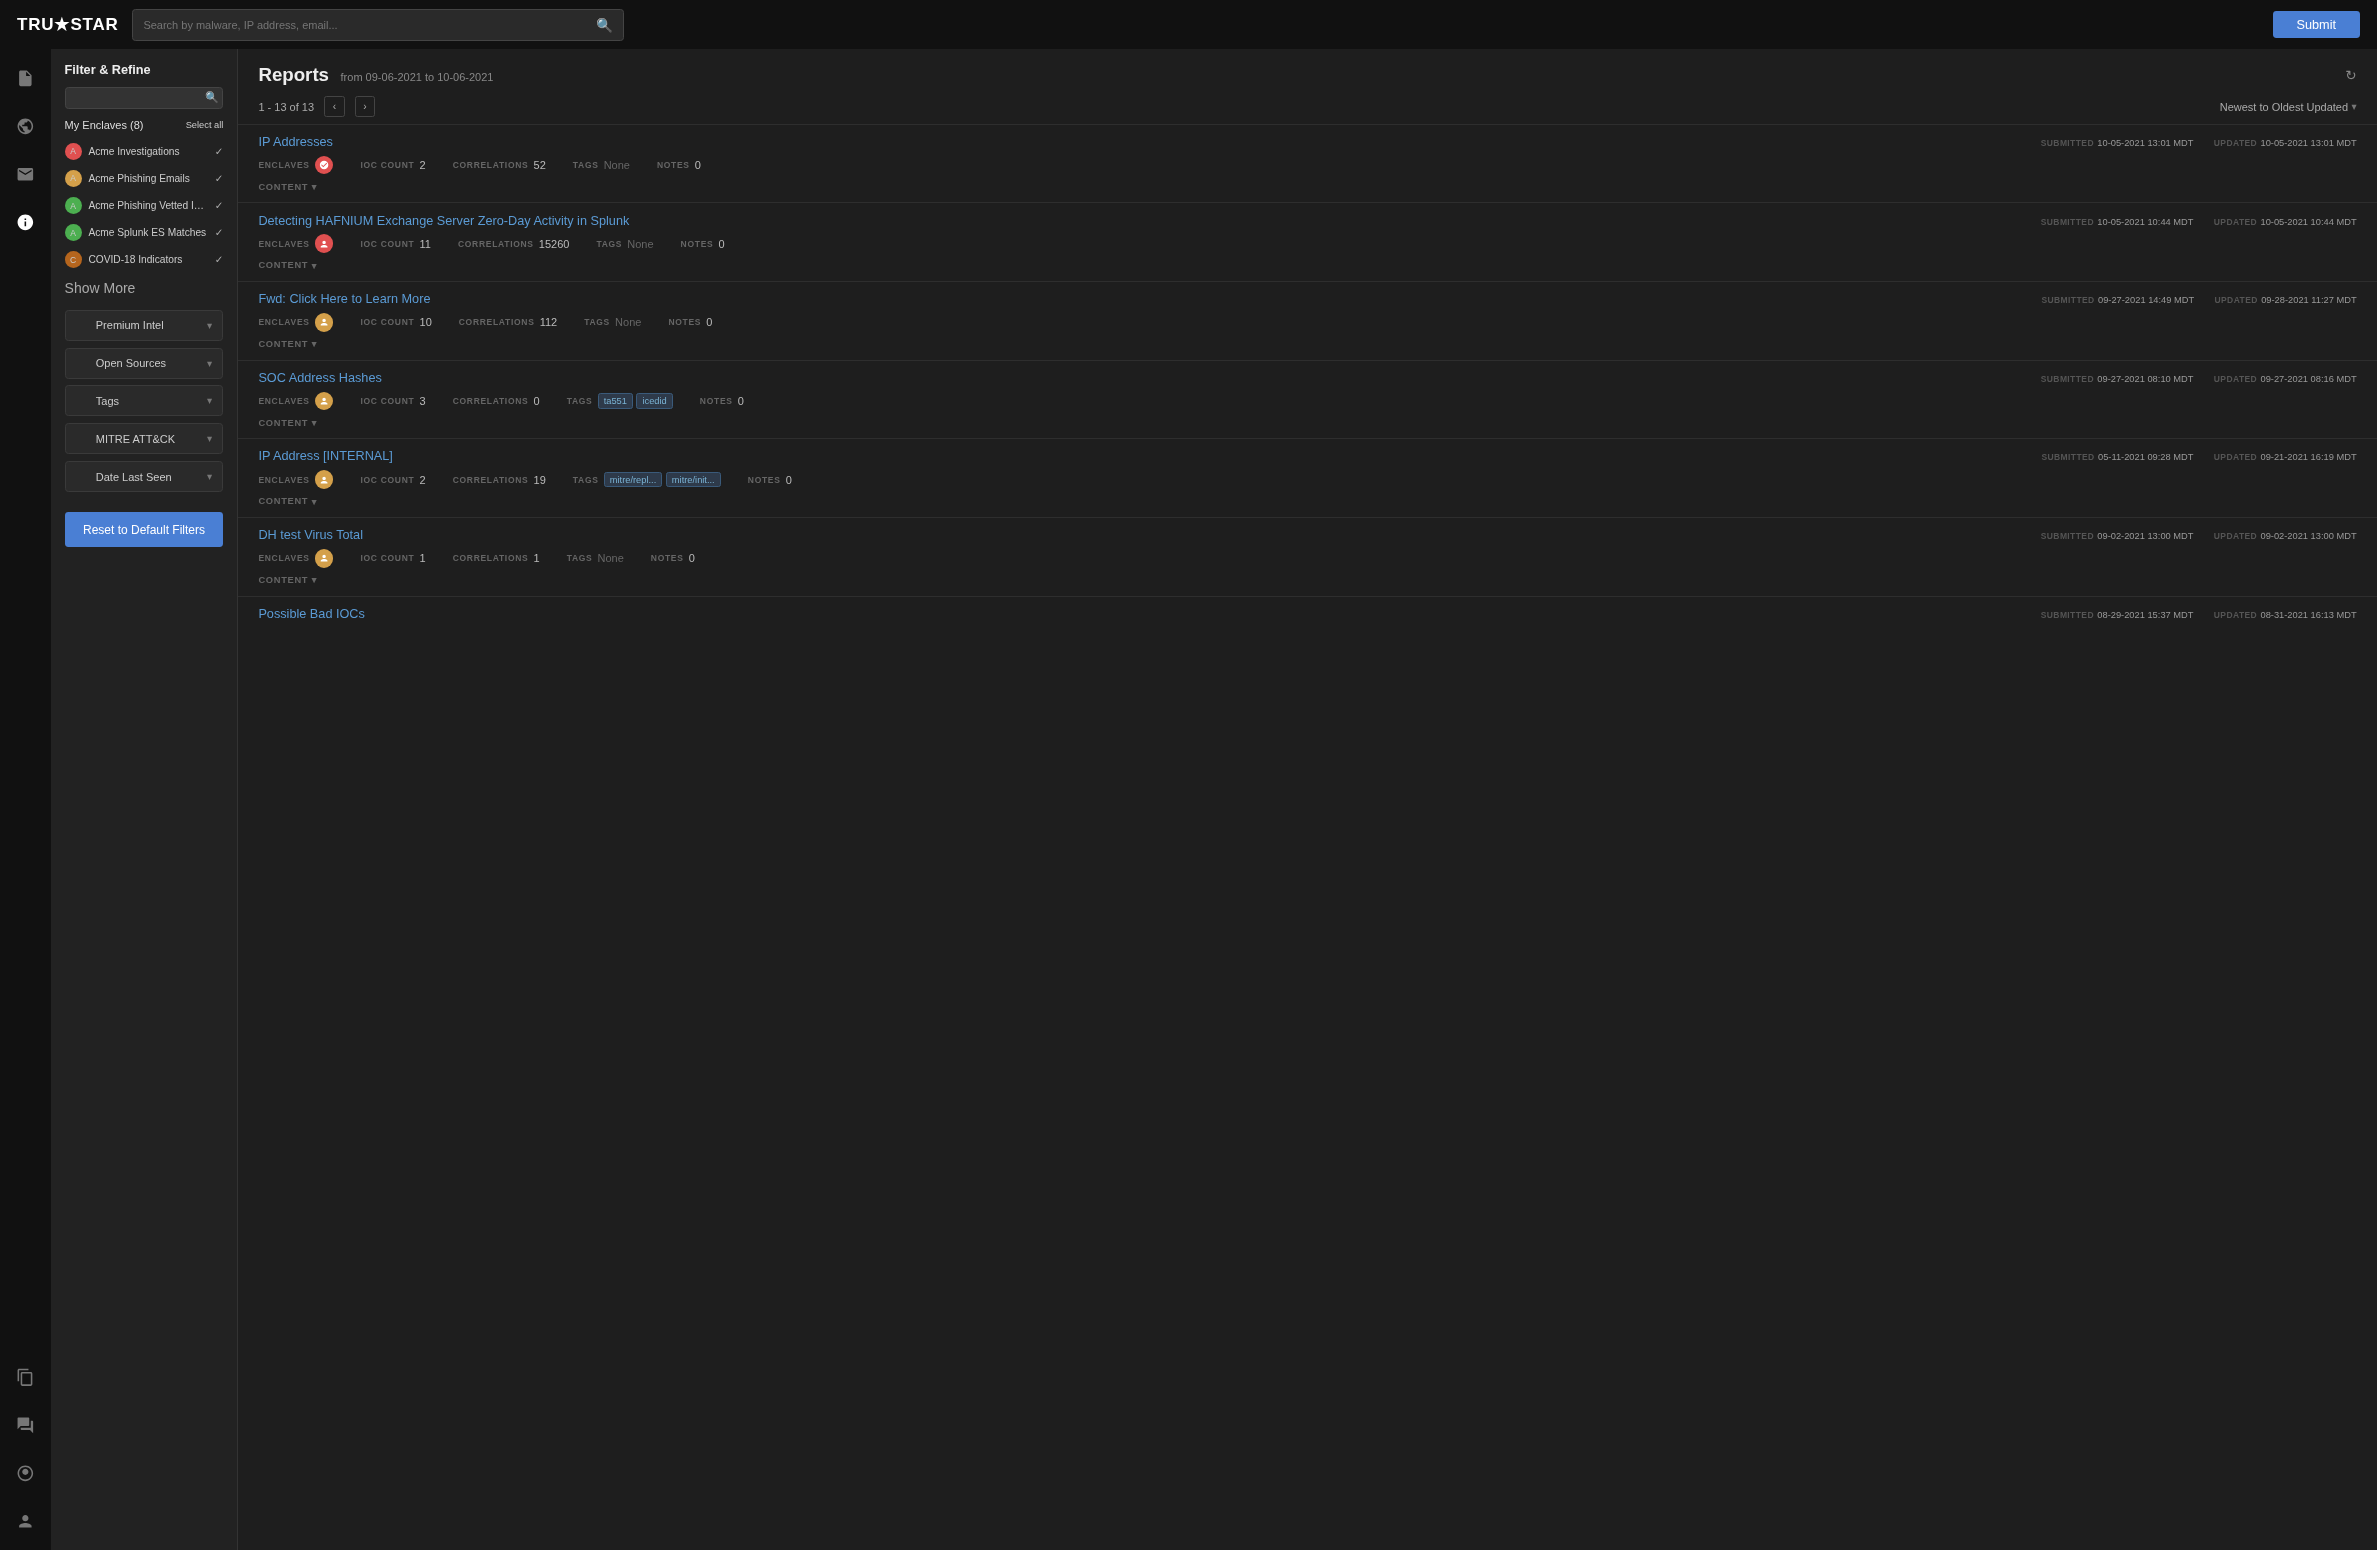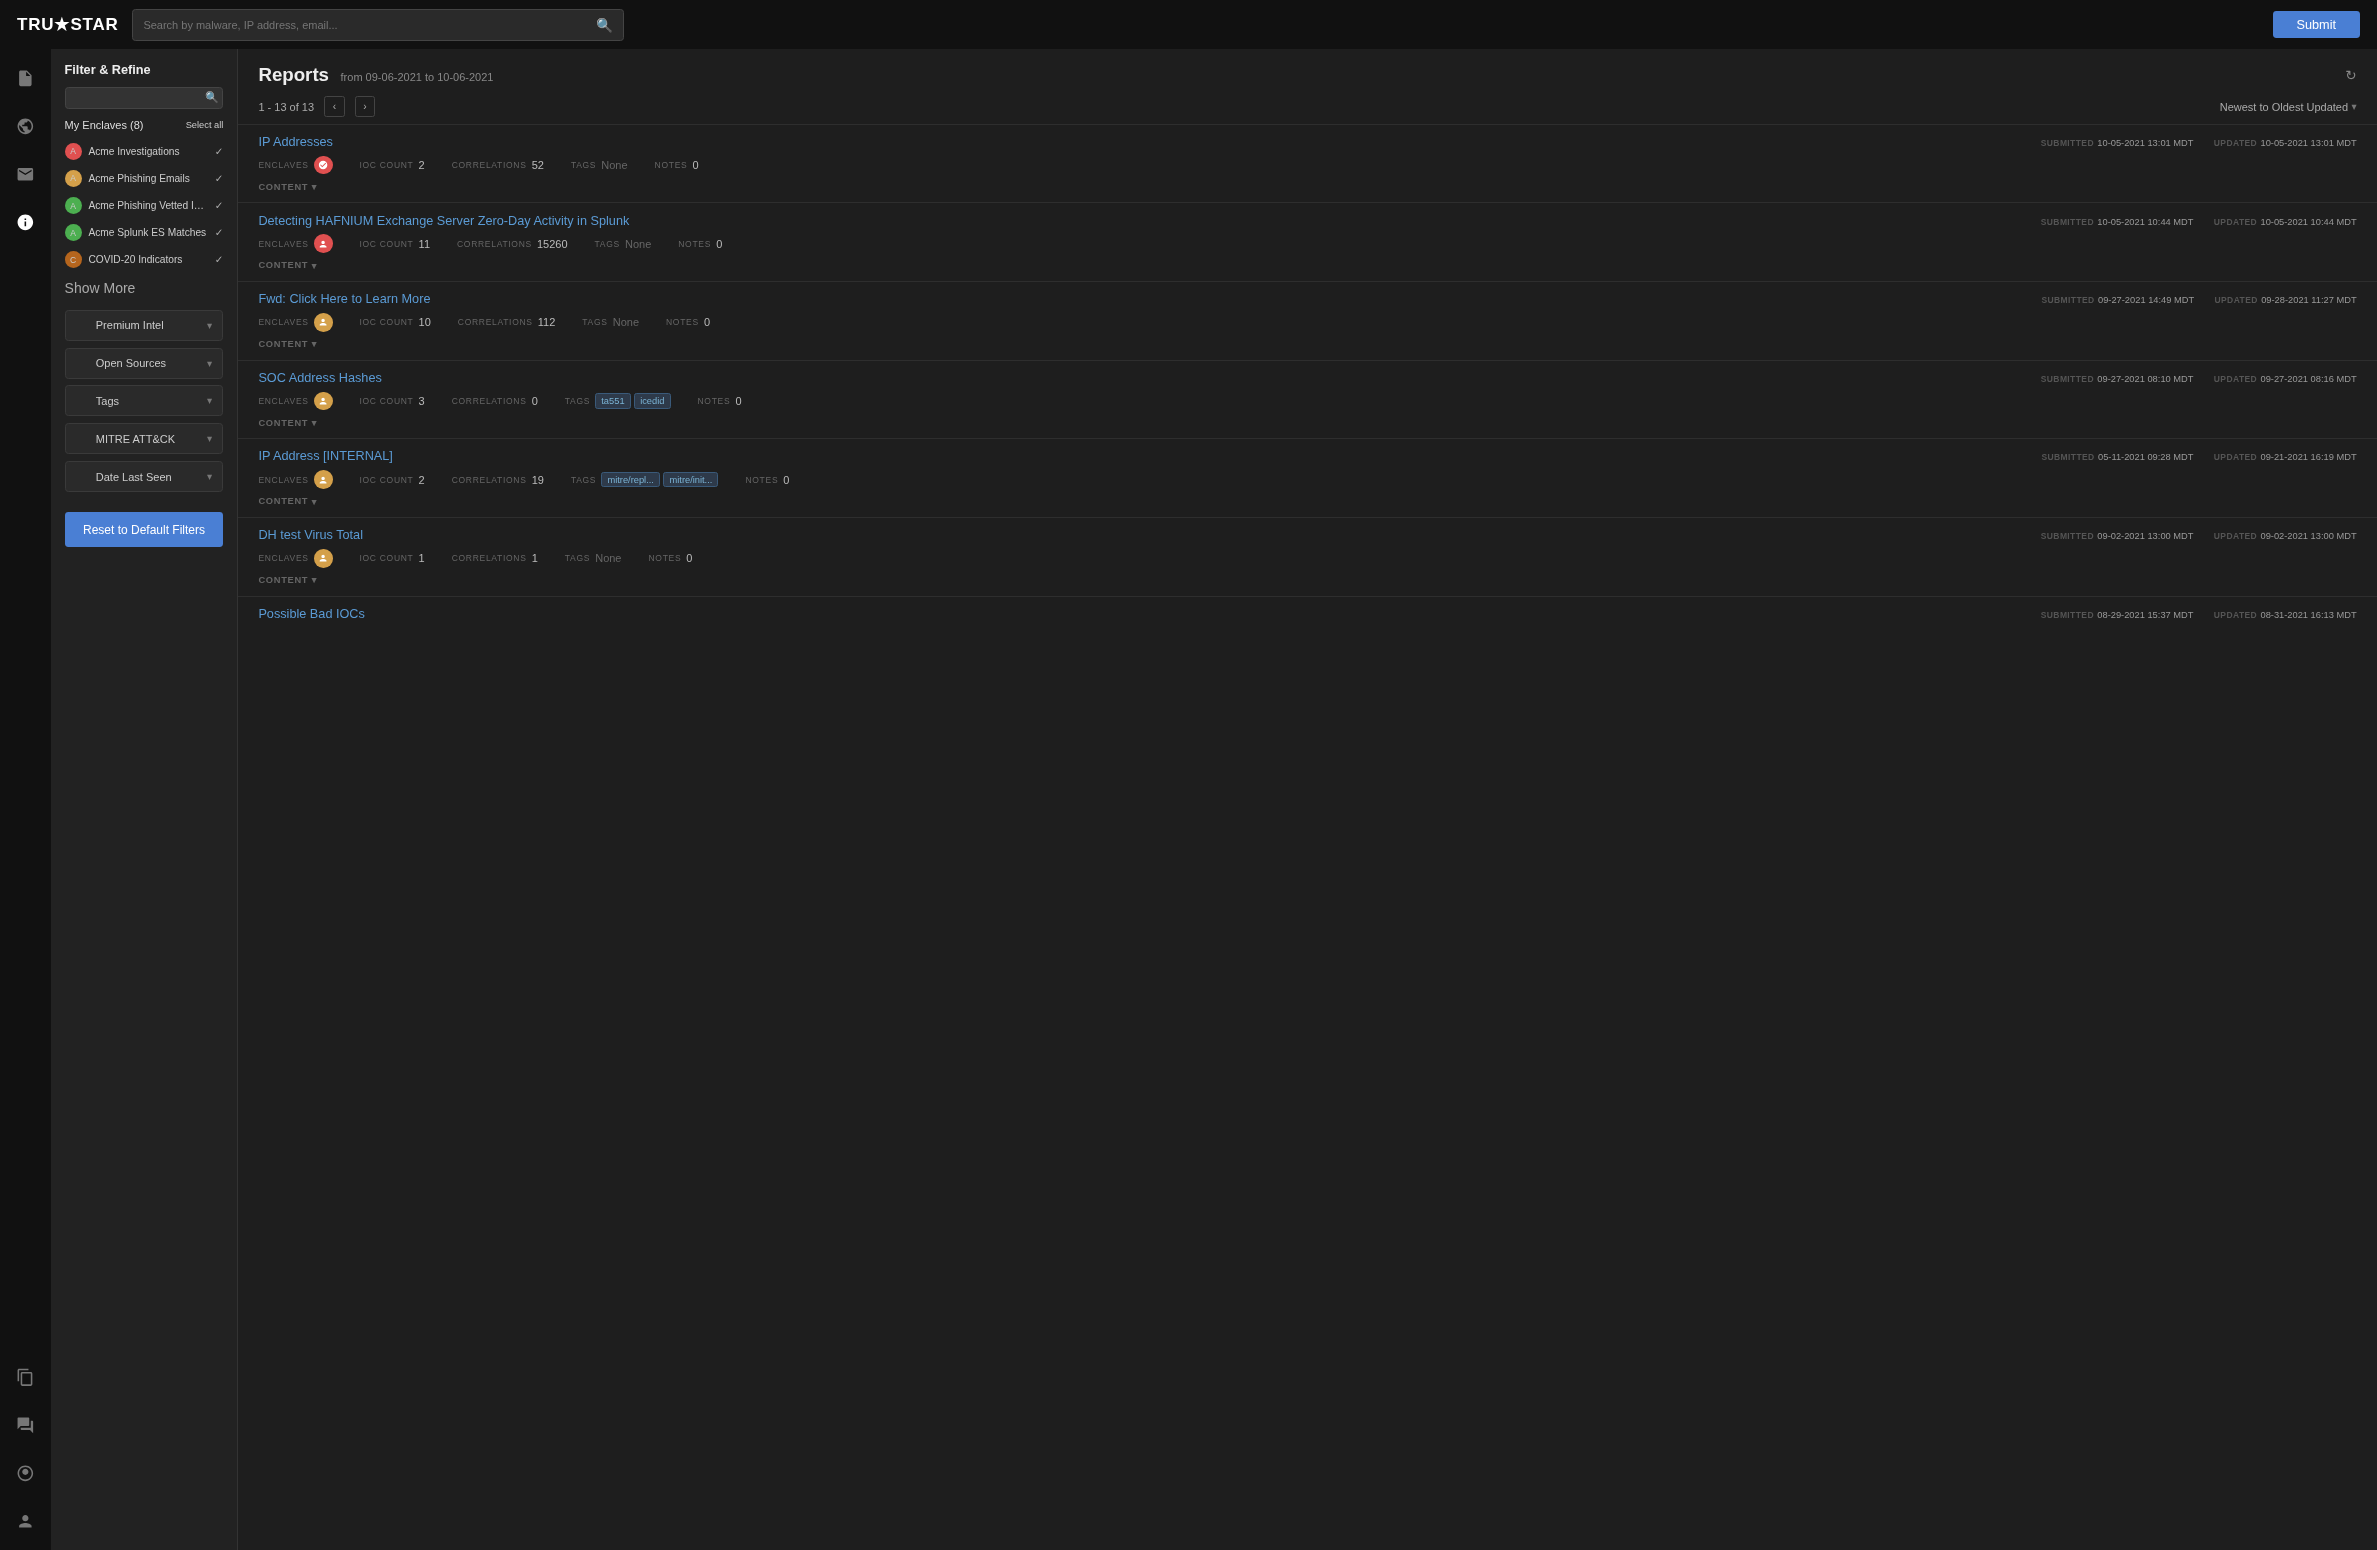--- a/index.html
+++ b/index.html
@@ -309,21 +309,21 @@
     }
     .detail-group {
       display: flex;
       align-items: center;
       margin-right: 27px;
       gap: 5.1px;
     }
     .detail-label {
       color: #666;
       font-size: 8.5px;
-      font-weight: 400;
+      font-weight: 700;
       letter-spacing: 0.7px;
     }
     .detail-value {
       color: #bbb;
       font-size: 11px;
     }
     .enclave-badge {
       width: 18.7px;
       height: 18.7px;
       border-radius: 50%;
@@ -440,21 +440,21 @@
       <span class="enclave-name">Acme Phishing Vetted Indic...</span>
       <span class="enclave-check">✓</span>
     </div>
     <div class="enclave-item">
       <div class="enclave-icon" style="background:#4caf50;">A</div>
       <span class="enclave-name">Acme Splunk ES Matches</span>
       <span class="enclave-check">✓</span>
     </div>
     <div class="enclave-item">
       <div class="enclave-icon" style="background:#b5651d;">C</div>
-      <span class="enclave-name">COVID-20 Indicators</span>
+      <span class="enclave-name">COVID-18 Indicators</span>
       <span class="enclave-check">✓</span>
     </div>
 
     <button class="show-more-btn">Show More</button>
 
     <div class="filter-section">
       <div class="filter-item">
         <span class="filter-item-label">Premium Intel</span>
         <span class="chevron">▾</span>
       </div>

